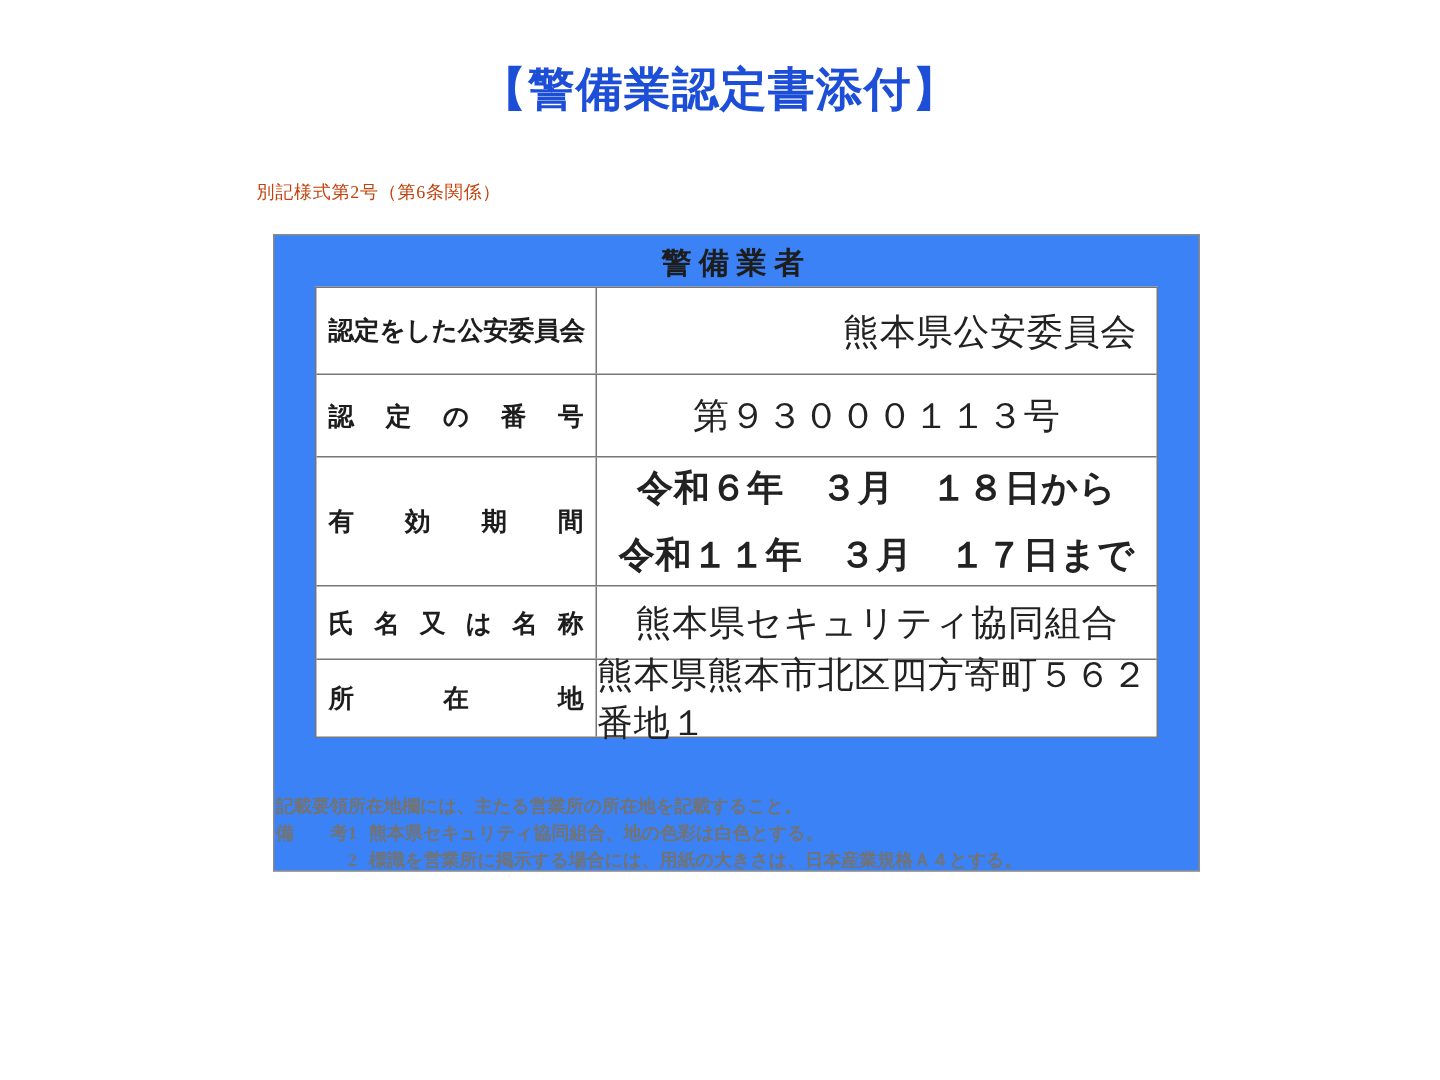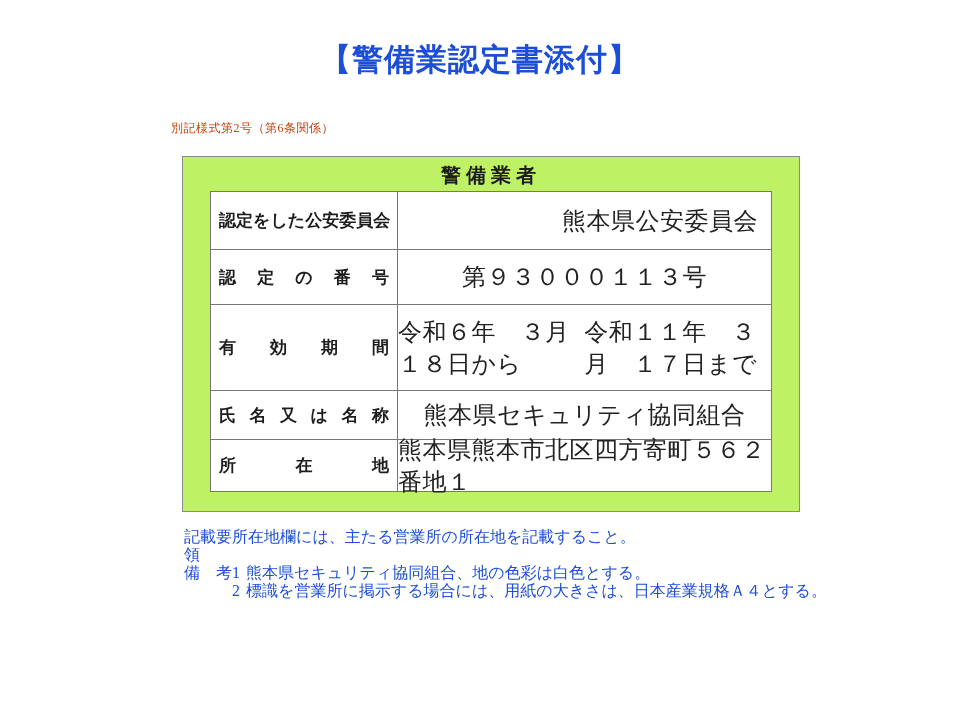--- a/index.html
+++ b/index.html
@@ -30,24 +30,24 @@
     top: 120px;
     font-size: 12px;
     letter-spacing: 0.5px;
     color: #c2410c;
   }
   .outer-box {
     position: absolute;
     left: 182px;
     top: 156px;
     width: 618px;
-    height: 356px;
+    height: 425px;
     border: 1px solid #8a8a8a;
     box-sizing: border-box;
-    background: #bef264;
+    background: #3b82f6;
   }
   .cert-header {
     position: absolute;
     top: 5px;
     left: 0;
     width: 100%;
     text-align: center;
     font-family: "Liberation Sans", sans-serif;
     font-weight: 600;
     font-size: 20px;
@@ -86,28 +86,29 @@
   .cell-value {
     flex: 1;
     display: flex;
     align-items: center;
     justify-content: center;
     font-size: 24px;
     letter-spacing: 0.5px;
     color: #222222;
   }
   .cell-value.align-right { justify-content: flex-end; padding-right: 13px; }
-  .cell-value.two-lines { flex-direction: row; justify-content: center; gap: 13px; }
+  .cell-value.two-lines { flex-direction: column; justify-content: center; gap: 13px; font-weight: bold; }
   .notes {
     position: absolute;
     left: 184px;
     top: 528px;
-    font-size: 16px;
+    font-size: 12px;
     line-height: 18px;
-    color: #1d4ed8;
+    color: #737373;
+    font-weight: bold;
   }
   .note-line { display: flex; }
   .note-label { width: 48px; flex: 0 0 48px; }
   .note-num { width: 14px; flex: 0 0 14px; }
   .note-text-indent { }
 </style>
 </head>
 <body>
 
 <div class="sheet">

